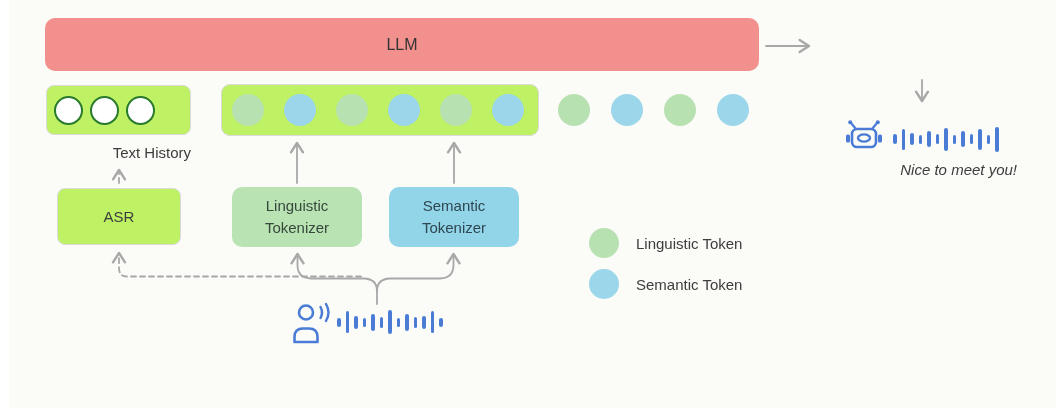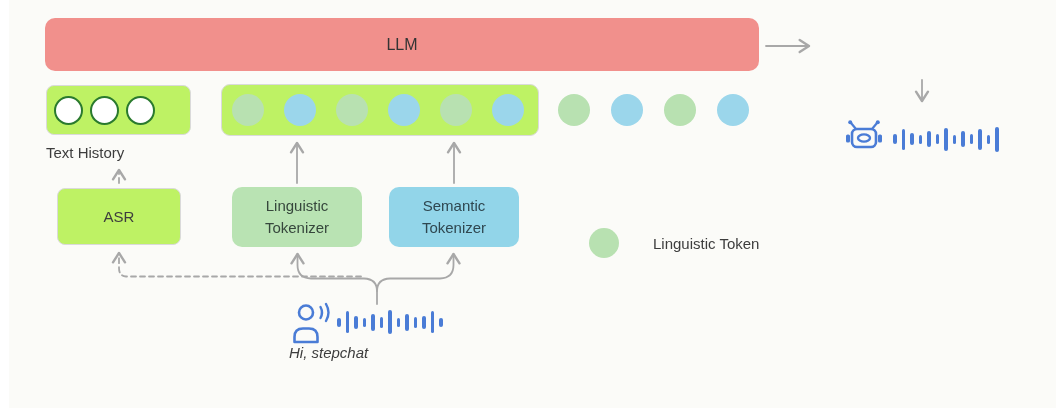--- a/index.html
+++ b/index.html
@@ -8,35 +8,35 @@
     background:#fbfbf8;
     font-family:"Liberation Sans","DejaVu Sans",sans-serif;
     margin-left:9px;
   }
   .box{position:absolute;display:flex;align-items:center;justify-content:center;
        box-sizing:border-box;text-align:center;}
   .red-box{background:var(--c-red);border-radius:10px;color:#343434;}
   .outline-box{background:#bef264;border:1.4px solid #dadada;border-radius:9px;color:var(--c-text);justify-content:center;}
   .green-box{background:var(--c-green-box);border-radius:10px;color:#36473c;}
   .blue-box{background:var(--c-blue-box);border-radius:10px;color:#2f4750;}
-  .lbl{position:absolute;font-size:15px;color:var(--c-text);text-align:left;}
+  .lbl{position:absolute;font-size:15px;color:var(--c-text);text-align:right;}
   .italic{font-style:italic;}
   .tok{display:inline-block;box-sizing:border-box;border-radius:50%;flex:0 0 auto;}
   .tok.linguistic{background:var(--c-green);}
   .tok.semantic{background:var(--c-blue);}
   .tok.text{background:#fff;border:2.6px solid var(--c-outline-green);}
   #boxed-tokens{position:absolute;left:212px;top:84px;width:318px;height:52px;
       display:flex;align-items:center;gap:20px;padding-left:11px;box-sizing:border-box;}
   #boxed-tokens .tok,#floating-tokens .tok{width:32px;height:32px;}
   #floating-tokens{position:absolute;left:549px;top:94px;display:flex;gap:21px;}
   #th-circles{position:absolute;left:37px;top:85px;width:145px;height:50px;
       display:flex;align-items:center;gap:7px;padding-left:8px;box-sizing:border-box;}
   #th-circles .tok{width:29px;height:29px;}
   #legend{position:absolute;left:580px;top:228px;}
-  .legend-row{display:flex;align-items:center;gap:34px;height:30px;margin-bottom:11px;}
+  .legend-row{display:flex;align-items:center;gap:17px;height:30px;margin-bottom:11px;}
   .legend-row .tok{width:30px;height:30px;}
   .legend-row .txt{font-size:15px;color:var(--c-text);white-space:nowrap;}
   .wave{position:absolute;display:flex;align-items:center;gap:5px;height:44px;}
   .wbar{width:3.5px;border-radius:2px;background:var(--c-icon-blue);flex:0 0 auto;}
   svg.overlay{position:absolute;left:0;top:0;pointer-events:none;}
   .arrow-stroke{stroke:var(--c-arrow);stroke-width:1.8;fill:none;
       stroke-linecap:round;stroke-linejoin:round;}
   .dashed{stroke-dasharray:5 4;}
   .icon-stroke{stroke:var(--c-icon-blue);fill:none;stroke-linecap:round;stroke-linejoin:round;}
   .icon-fill{fill:var(--c-icon-blue);}
@@ -108,20 +108,24 @@
   </div>
   <div class="box blue-box" style="left:380px;top:187px;width:130px;height:60px;font-size:15px;line-height:1.45;padding:0 0;">
     <span>Semantic Tokenizer</span>
   </div>
 
   <div id="legend">
       <div class="legend-row">
         <span class="tok linguistic"></span>
         <span class="txt">Linguistic Token</span>
       </div>
+      <div class="legend-row">
+        <span class="tok semantic"></span>
+        <span class="txt">Semantic Token</span>
+      </div>
     </div>
 
   <svg class="overlay" style="left:281px;top:301px;" width="42" height="44" viewBox="0 0 42 44">
     <circle cx="16" cy="11.5" r="7" class="icon-stroke" stroke-width="2.6"></circle>
     <path d="M4.5 41 V36 Q4.5 27.5 13 27.5 h6 Q27.5 27.5 27.5 36 V41 Z" class="icon-stroke" stroke-width="2.6"></path>
     <path d="M30.5 6 Q33.5 11.5 30.5 17" class="icon-stroke" stroke-width="2.4"></path>
     <path d="M36 3 Q41 11.5 36 20" class="icon-stroke" stroke-width="2.4"></path>
   </svg>
   <div class="wave" style="left:328px;top:300px;" id="user-waveform">
       <span class="wbar" style="height: 9px;"></span>
@@ -131,21 +135,20 @@
       <span class="wbar" style="height: 17px;"></span>
       <span class="wbar" style="height: 11px;"></span>
       <span class="wbar" style="height: 24px;"></span>
       <span class="wbar" style="height: 9px;"></span>
       <span class="wbar" style="height: 17px;"></span>
       <span class="wbar" style="height: 11px;"></span>
       <span class="wbar" style="height: 13px;"></span>
       <span class="wbar" style="height: 22px;"></span>
       <span class="wbar" style="height: 9px;"></span>
     </div>
-  <div class="lbl italic" style="left:280px;top:344px;width:180px;">Hi, stepchat</div>
 
   <svg class="overlay" style="left:836px;top:119px;" width="40" height="38" viewBox="0 0 40 38">
     <path d="M11 10 L6 4" class="icon-stroke" stroke-width="2.2"></path>
     <circle cx="5.2" cy="3.2" r="2" class="icon-fill"></circle>
     <path d="M27 10 L32 4" class="icon-stroke" stroke-width="2.2"></path>
     <circle cx="32.8" cy="3.2" r="2" class="icon-fill"></circle>
     <rect x="7" y="10" width="24" height="18" rx="5" class="icon-stroke" stroke-width="2.6"></rect>
     <rect x="1" y="15.5" width="4" height="8" rx="1.6" class="icon-fill"></rect>
     <rect x="33" y="15.5" width="4" height="8" rx="1.6" class="icon-fill"></rect>
     <ellipse cx="19" cy="19" rx="6" ry="3.6" class="icon-stroke" stroke-width="2.4"></ellipse>
@@ -158,14 +161,15 @@
       <span class="wbar" style="height: 16px;"></span>
       <span class="wbar" style="height: 10px;"></span>
       <span class="wbar" style="height: 23px;"></span>
       <span class="wbar" style="height: 9px;"></span>
       <span class="wbar" style="height: 16px;"></span>
       <span class="wbar" style="height: 10px;"></span>
       <span class="wbar" style="height: 21px;"></span>
       <span class="wbar" style="height: 9px;"></span>
       <span class="wbar" style="height: 25px;"></span>
     </div>
+  <div class="lbl italic" style="left:828px;top:161px;width:180px;">Nice to meet you!</div>
 
 </div>
 
 </body></html>

